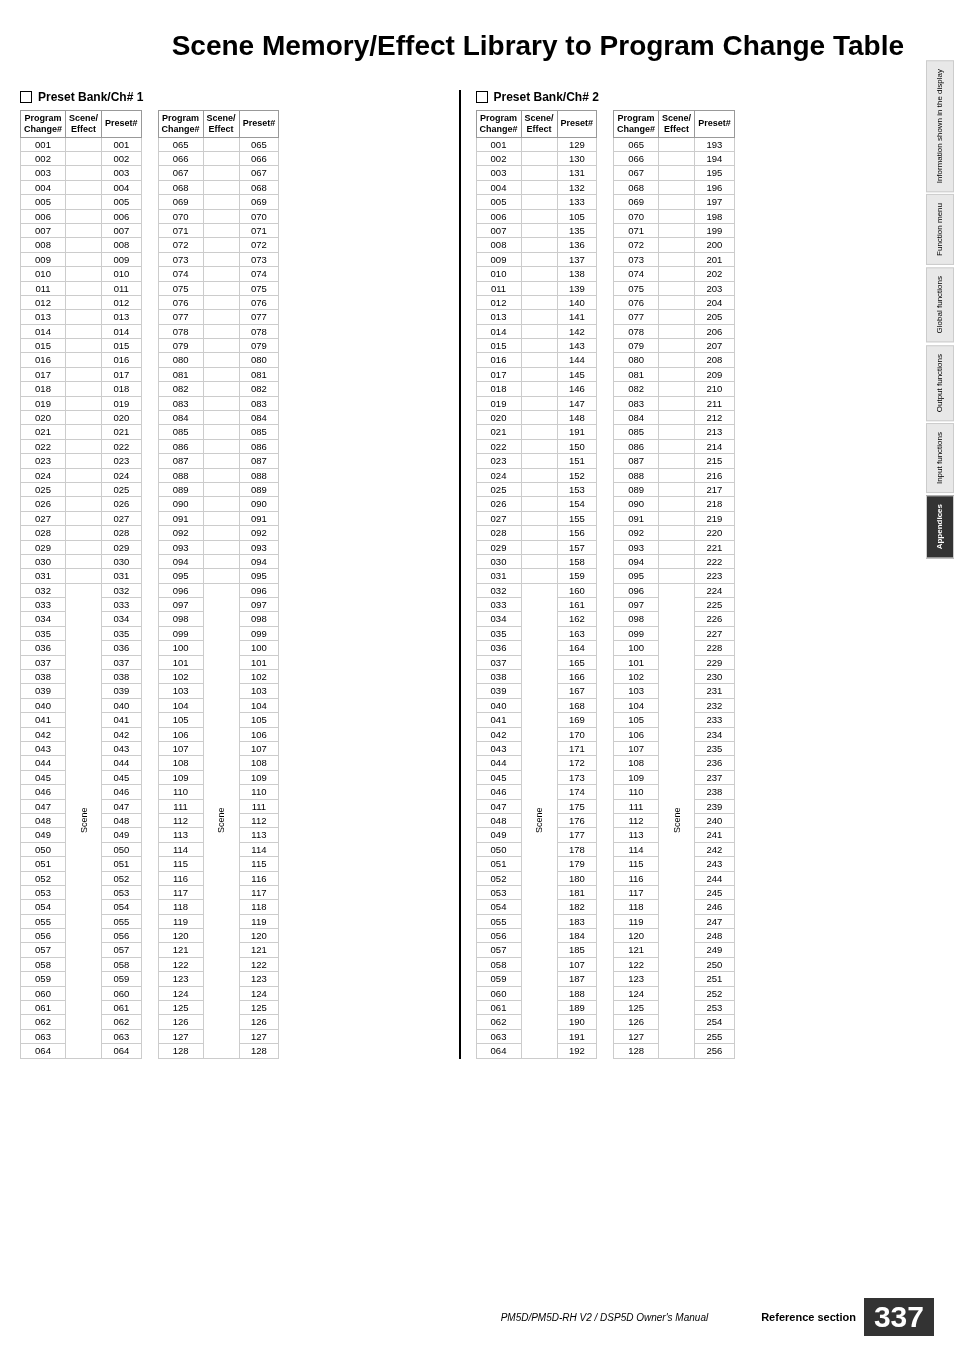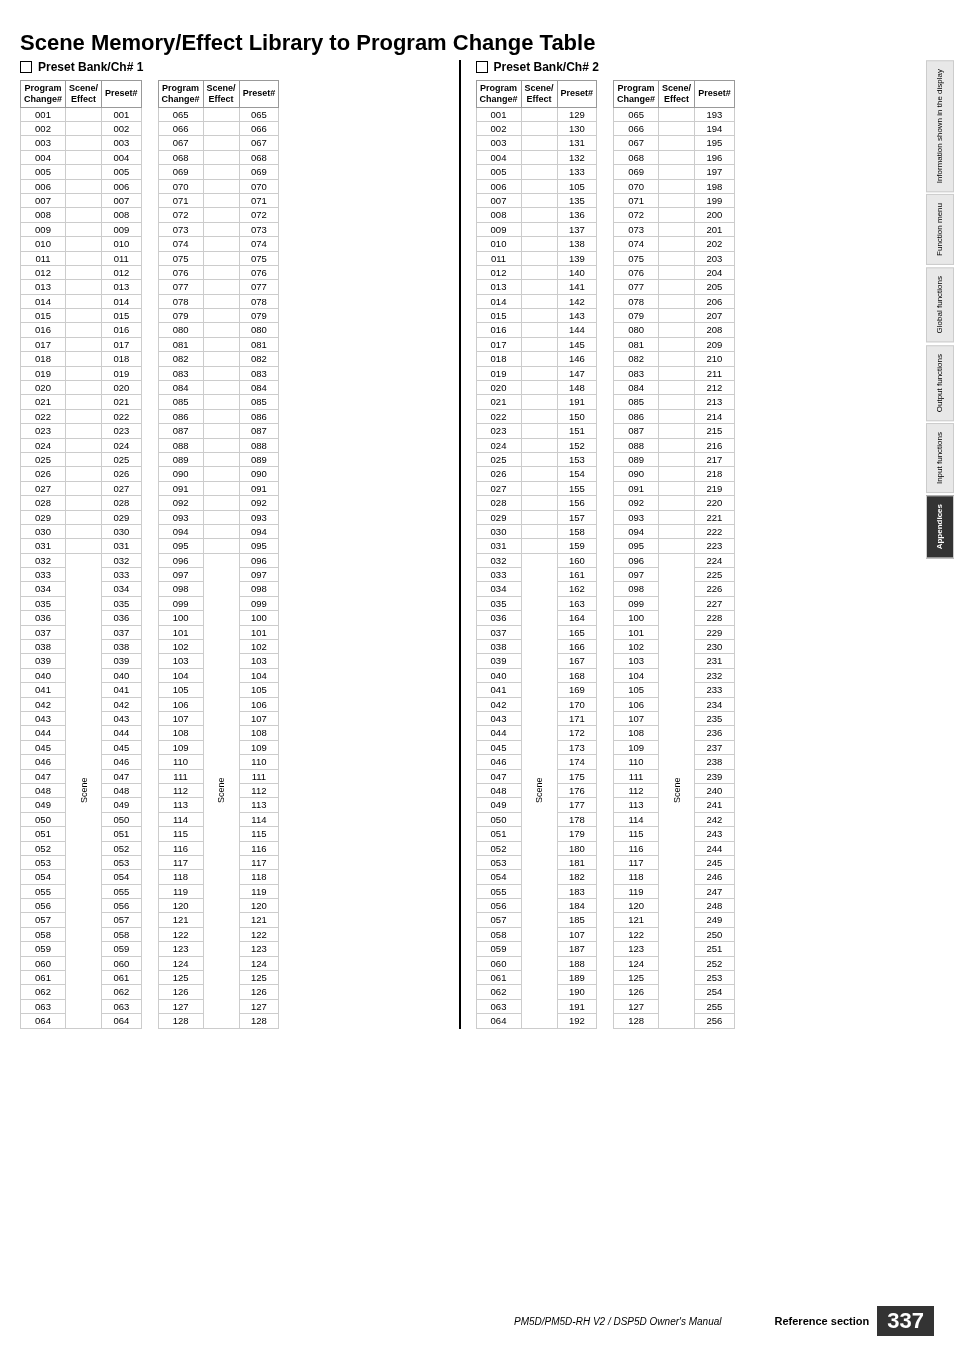--- a/index.html
+++ b/index.html
@@ -49,24 +49,24 @@
     }
 
     .tab-item.active {
       background: #333;
       color: #fff;
       font-weight: bold;
     }
 
     
     .page-title {
-      font-size: 22px;
+      font-size: 28px;
       font-weight: bold;
-      text-align: left;
-      margin-bottom: 4px;
+      text-align: right;
+      margin-bottom: 28px;
       margin-top: 10px;
       padding-right: 30px;
     }
 
     
     .content-area {
       display: flex;
       gap: 10px;
       padding-right: 35px;
     }
@@ -139,21 +139,21 @@
       font-style: italic;
     }
 
     .footer-section {
       font-weight: bold;
       font-size: 11px;
       padding-left: 33px;
     }
 
     .footer-page {
-      font-size: 22px;
+      font-size: 30px;
       font-weight: bold;
       background: #333;
       color: #fff;
       padding: 2px 10px;
     }
 
     .footer-right {
       display: flex;
       align-items: center;
       gap: 8px;

